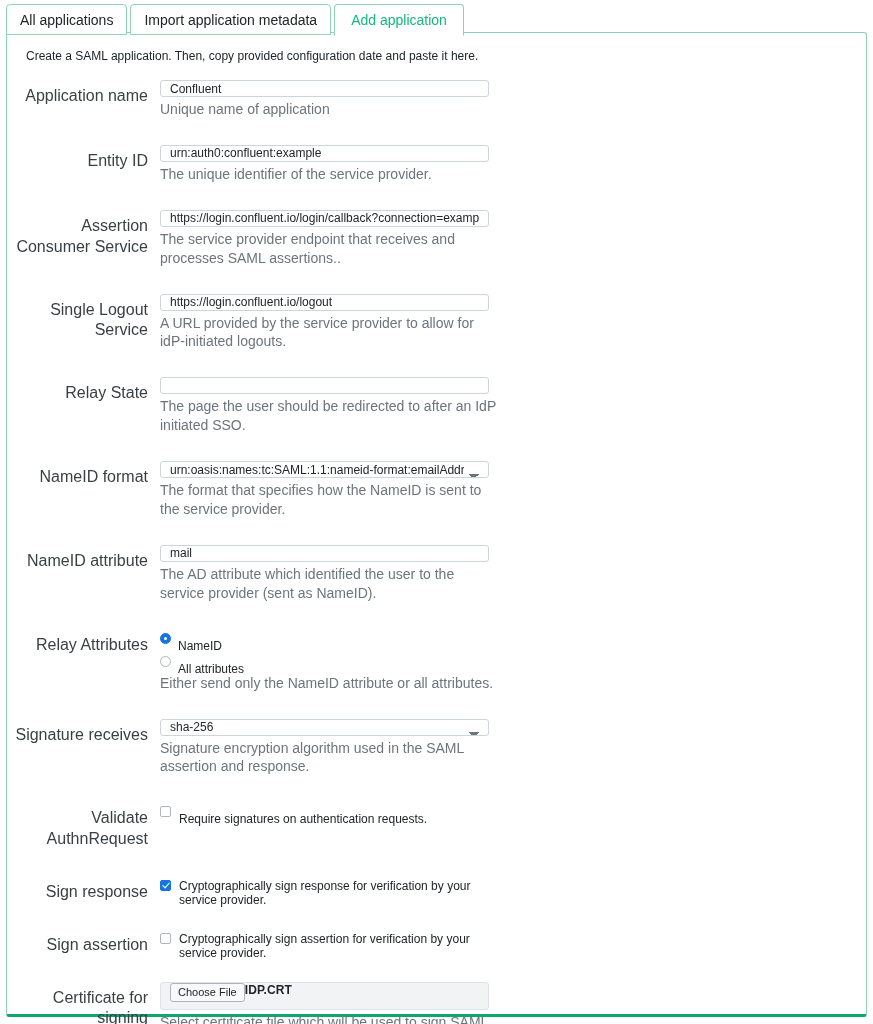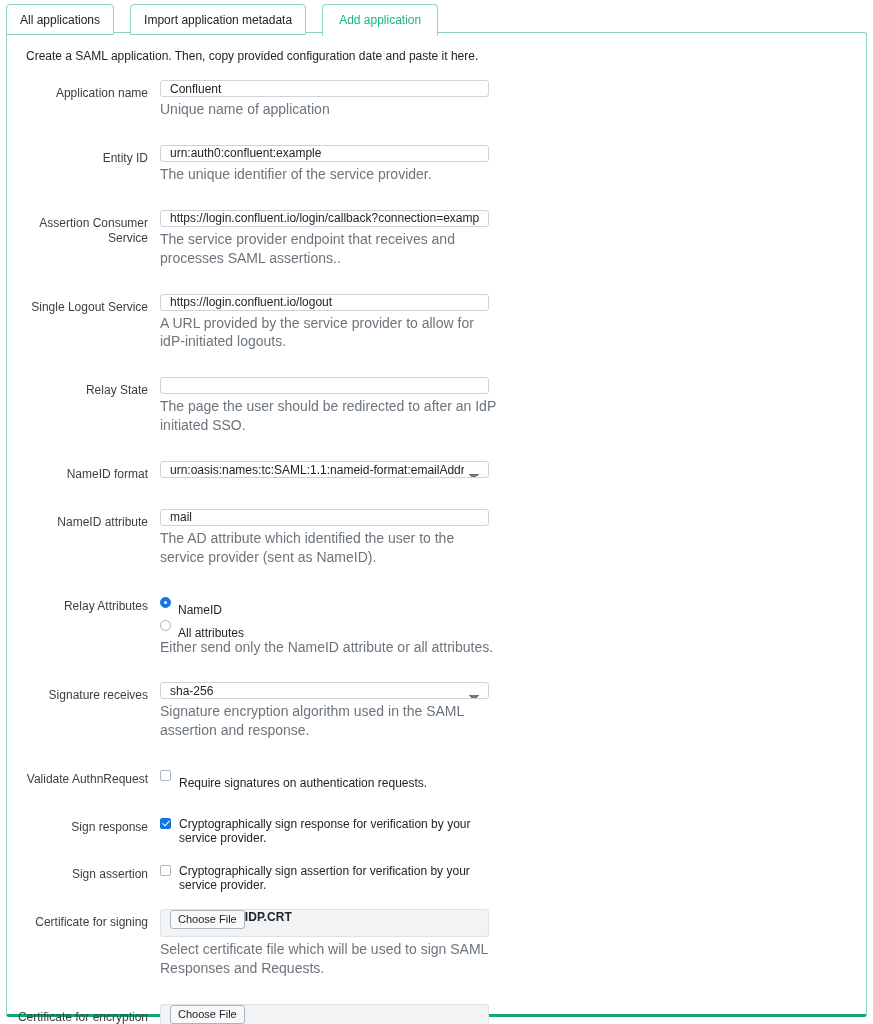--- a/index.html
+++ b/index.html
@@ -18,27 +18,27 @@
   .tabs {
     position: absolute; left: 6px; top: 2px;
     display: flex; align-items: flex-end;
     height: 33px;
     z-index: 3;
   }
   .tab {
     height: 31px;
     padding: 0 13px;
     display: flex; align-items: center;
-    font-size: 12px;
+    font-size: 14px;
     line-height: 1;
     border: 1px solid #8ed3b4;
     border-radius: 4px 4px 0 0;
     background: #ffffff;
     color: #212529;
-    margin-right: 16px;
+    margin-right: 3px;
     white-space: nowrap;
     cursor: pointer;
   }
   .tab.active {
     color: #14b87c;
     border-bottom: 1px solid #ffffff;
     margin-bottom: -1px;
     height: 32px;
     padding: 0 16px;
   }
@@ -60,21 +60,21 @@
   }
 
   
   .form { position: absolute; left: 0; top: 47px; width: 100%; }
   .row { position: relative; display: flex; min-height: 20px; }
   .label-col {
     width: 153px;
     text-align: right;
     padding-right: 12px;
     padding-top: 6px;
-    font-size: 12px;
+    font-size: 16px;
     color: #3a3f44;
     line-height: 1.3;
   }
   .field-col { width: 340px; }
 
   .ctrl {
     width: 329px;
     height: 17px;
     border: 1px solid #ced4da;
     border-radius: 3px;
@@ -224,20 +224,21 @@
         </div>
       </div>
       <div class="gap-lg"></div>
 
       <div class="row">
         <div class="label-col">NameID format</div>
         <div class="field-col">
           <select class="ctrl">
             <option>urn:oasis:names:tc:SAML:1.1:nameid-format:emailAddress</option>
           </select>
+          <div class="help">The format that specifies how the NameID is sent to the service provider.</div>
         </div>
       </div>
       <div class="gap-lg"></div>
 
       <div class="row">
         <div class="label-col">NameID attribute</div>
         <div class="field-col">
           <input class="ctrl" type="text" value="mail" style="">
           <div class="help">The AD attribute which identified the user to the service provider (sent as NameID).</div>
         </div>

